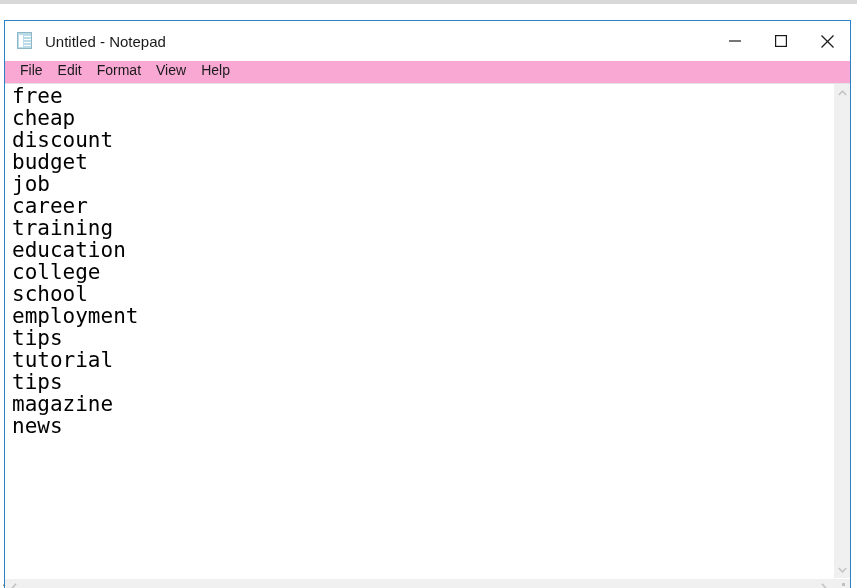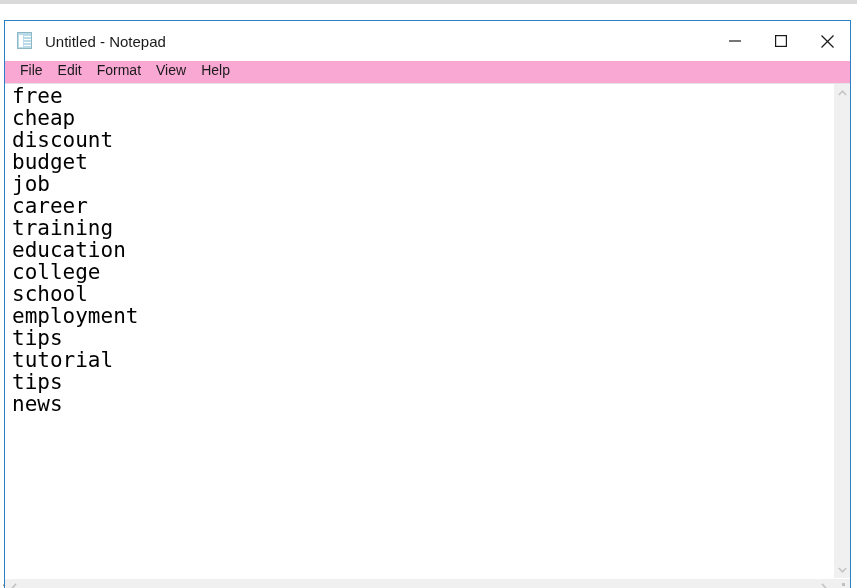--- a/index.html
+++ b/index.html
@@ -276,20 +276,21 @@
         <div class="text-line">job</div>
         <div class="text-line">career</div>
         <div class="text-line">training</div>
         <div class="text-line">education</div>
         <div class="text-line">college</div>
         <div class="text-line">school</div>
         <div class="text-line">employment</div>
         <div class="text-line">tips</div>
         <div class="text-line">tutorial</div>
         <div class="text-line">tips</div>
+        <div class="text-line">magazine</div>
         <div class="text-line">news</div>
       </div>
 
     <div id="vscrollbar">
       <div class="sb-arrow">
         <svg width="9" height="6" viewBox="0 0 9 6">
           <polyline points="0.8,5 4.5,1.2 8.2,5" fill="none" stroke="#c4c4c4" stroke-width="1.6"></polyline>
         </svg>
       </div>
       <div id="vsb-track"></div>

